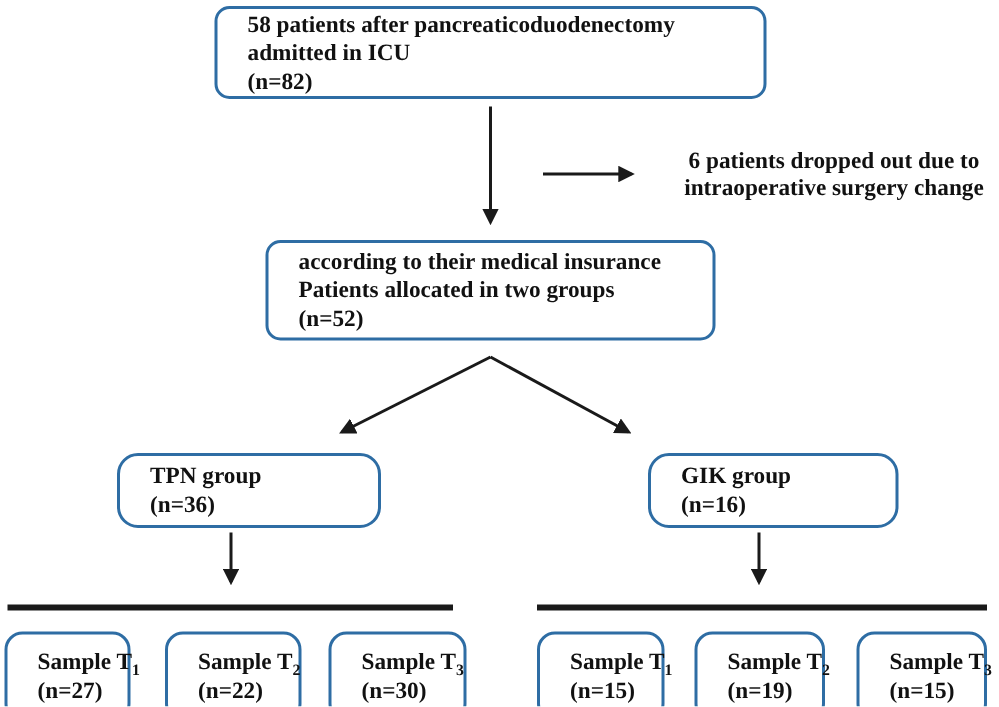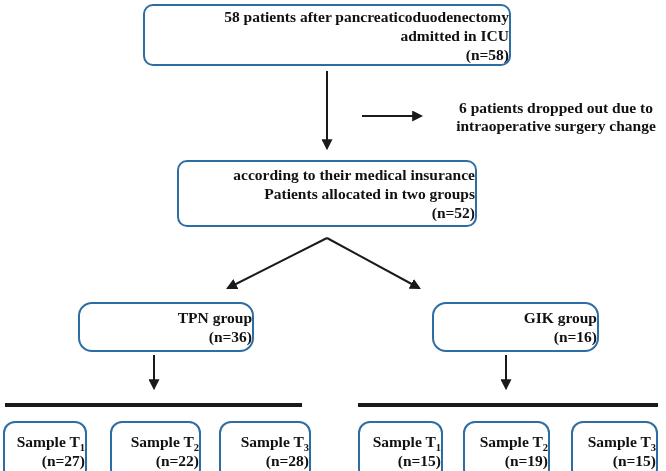--- a/index.html
+++ b/index.html
@@ -21,24 +21,25 @@
     position:absolute;left:0;top:0;width:666px;height:471px;
     color:var(--ink);
   }
   .overlay line{stroke:currentColor;}
   .box{
     position:absolute;
     box-sizing:border-box;
     border:2px solid var(--blue);
     background:#fff;
     display:flex;flex-direction:column;
-    align-items:flex-end;justify-content:center;
+    align-items:flex-start;justify-content:center;
     text-align:center;
     font-size:15.5px;
     line-height:19px;
+    padding-left:20px;
   }
   .box span{white-space:nowrap;}
   .rounded-lg{border-radius:14px;}
   .rounded-md{border-radius:10px;}
   .rounded-sm{border-radius:12px;}
   #enrollment-box{left:143px;top:4px;width:368px;height:62px;}
   #allocation-box{left:177px;top:160px;width:300px;height:67px;}
   #tpn-box{left:78px;top:302px;width:176px;height:50px;}
   #gik-box{left:432px;top:302px;width:167px;height:50px;}
   .sample{top:421px;height:60px;line-height:19px;}
@@ -72,21 +73,21 @@
     <line x1="327" y1="238" x2="419" y2="288" stroke-width="2" marker-end="url(#ah)"></line>
     <line x1="154" y1="355" x2="154" y2="388" stroke-width="2" marker-end="url(#ah)"></line>
     <line x1="506" y1="355" x2="506" y2="388" stroke-width="2" marker-end="url(#ah)"></line>
     <line x1="5" y1="405" x2="302" y2="405" stroke-width="4"></line>
     <line x1="358" y1="405" x2="658" y2="405" stroke-width="4"></line>
   </svg>
 
   <div class="box rounded-md" id="enrollment-box">
     <span>58 patients after pancreaticoduodenectomy</span>
     <span>admitted in ICU</span>
-    <span>(n=58)</span>
+    <span>(n=82)</span>
   </div>
 
   <div class="note">
     <span>6 patients dropped out due to</span>
     <span>intraoperative surgery change</span>
   </div>
 
   <div class="box rounded-md" id="allocation-box">
     <span>according to their medical insurance</span>
     <span>Patients allocated in two groups</span>
@@ -106,21 +107,21 @@
   <div class="box rounded-sm sample" id="tpn-s1">
     <span><span>Sample T</span><sub>1</sub></span>
     <span>(n=27)</span>
   </div>
   <div class="box rounded-sm sample" id="tpn-s2">
     <span><span>Sample T</span><sub>2</sub></span>
     <span>(n=22)</span>
   </div>
   <div class="box rounded-sm sample" id="tpn-s3">
     <span><span>Sample T</span><sub>3</sub></span>
-    <span>(n=28)</span>
+    <span>(n=30)</span>
   </div>
 
   <div class="box rounded-sm sample" id="gik-s1">
     <span><span>Sample T</span><sub>1</sub></span>
     <span>(n=15)</span>
   </div>
   <div class="box rounded-sm sample" id="gik-s2">
     <span><span>Sample T</span><sub>2</sub></span>
     <span>(n=19)</span>
   </div>

